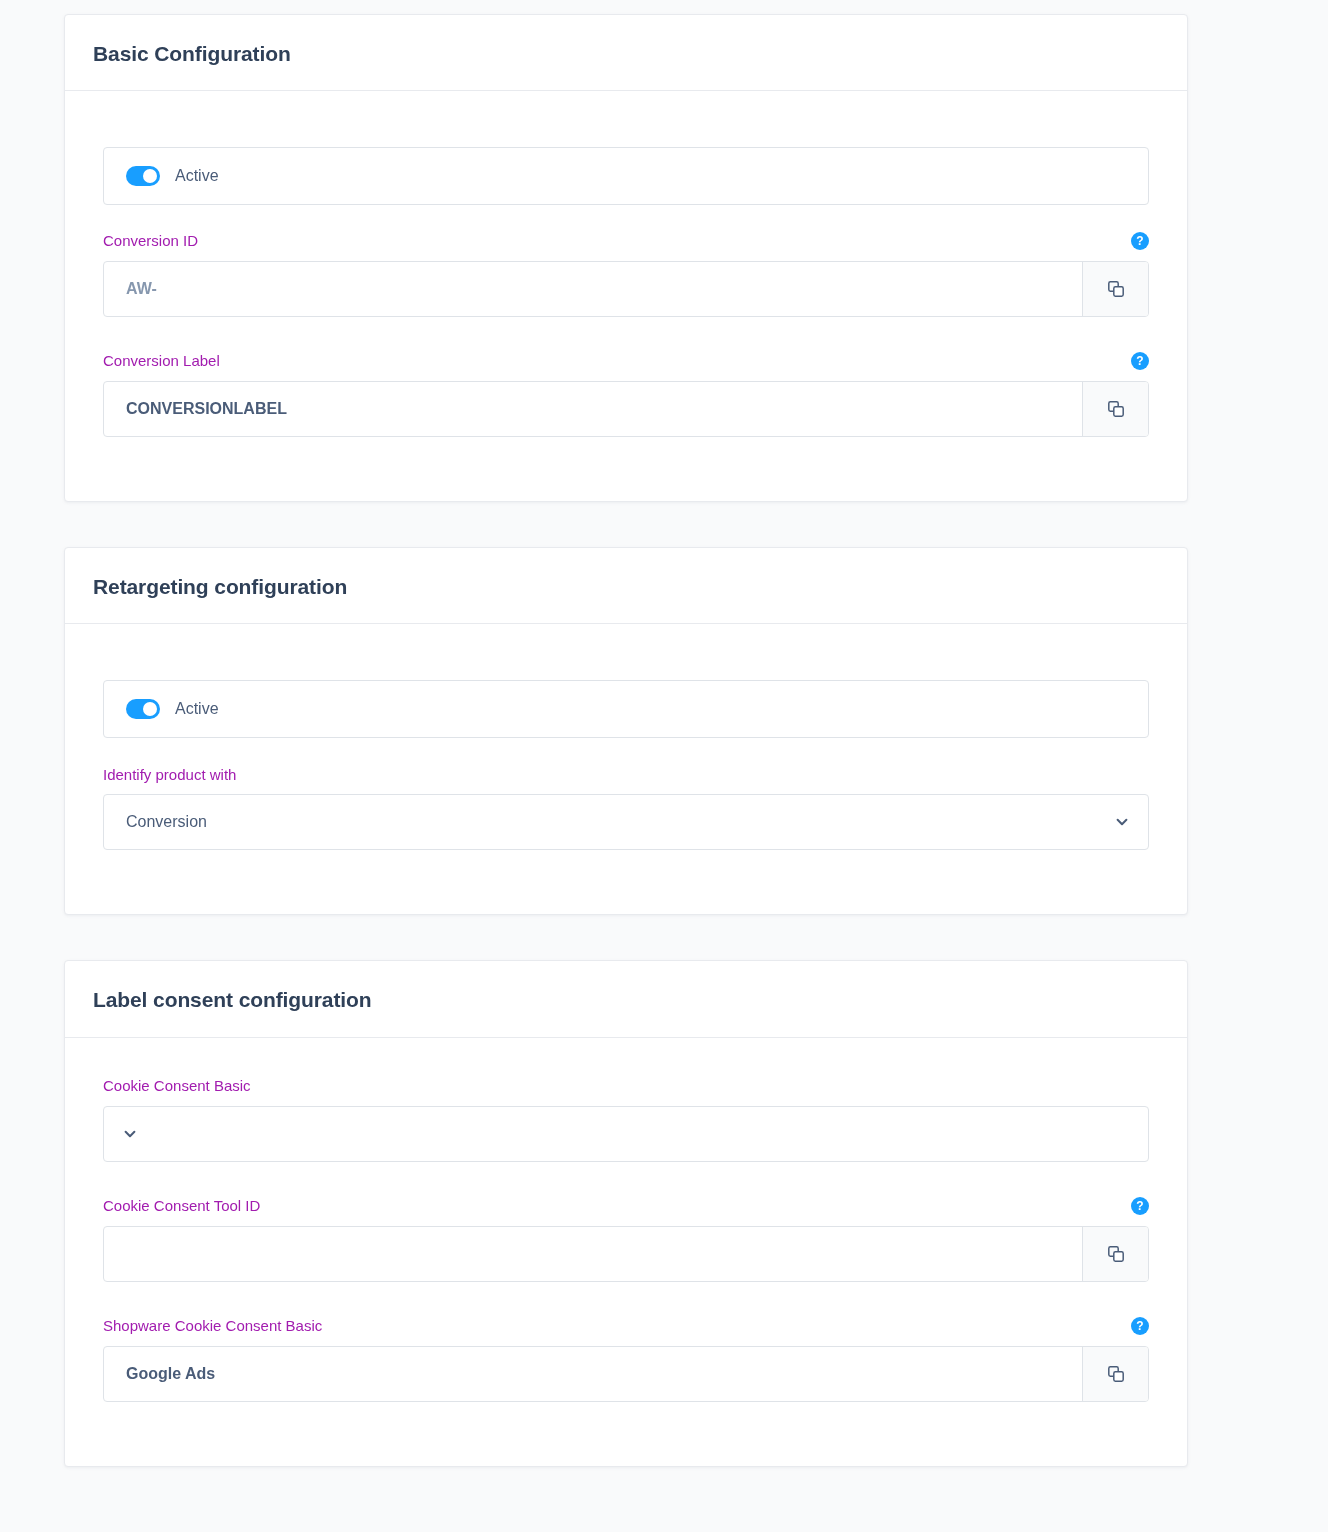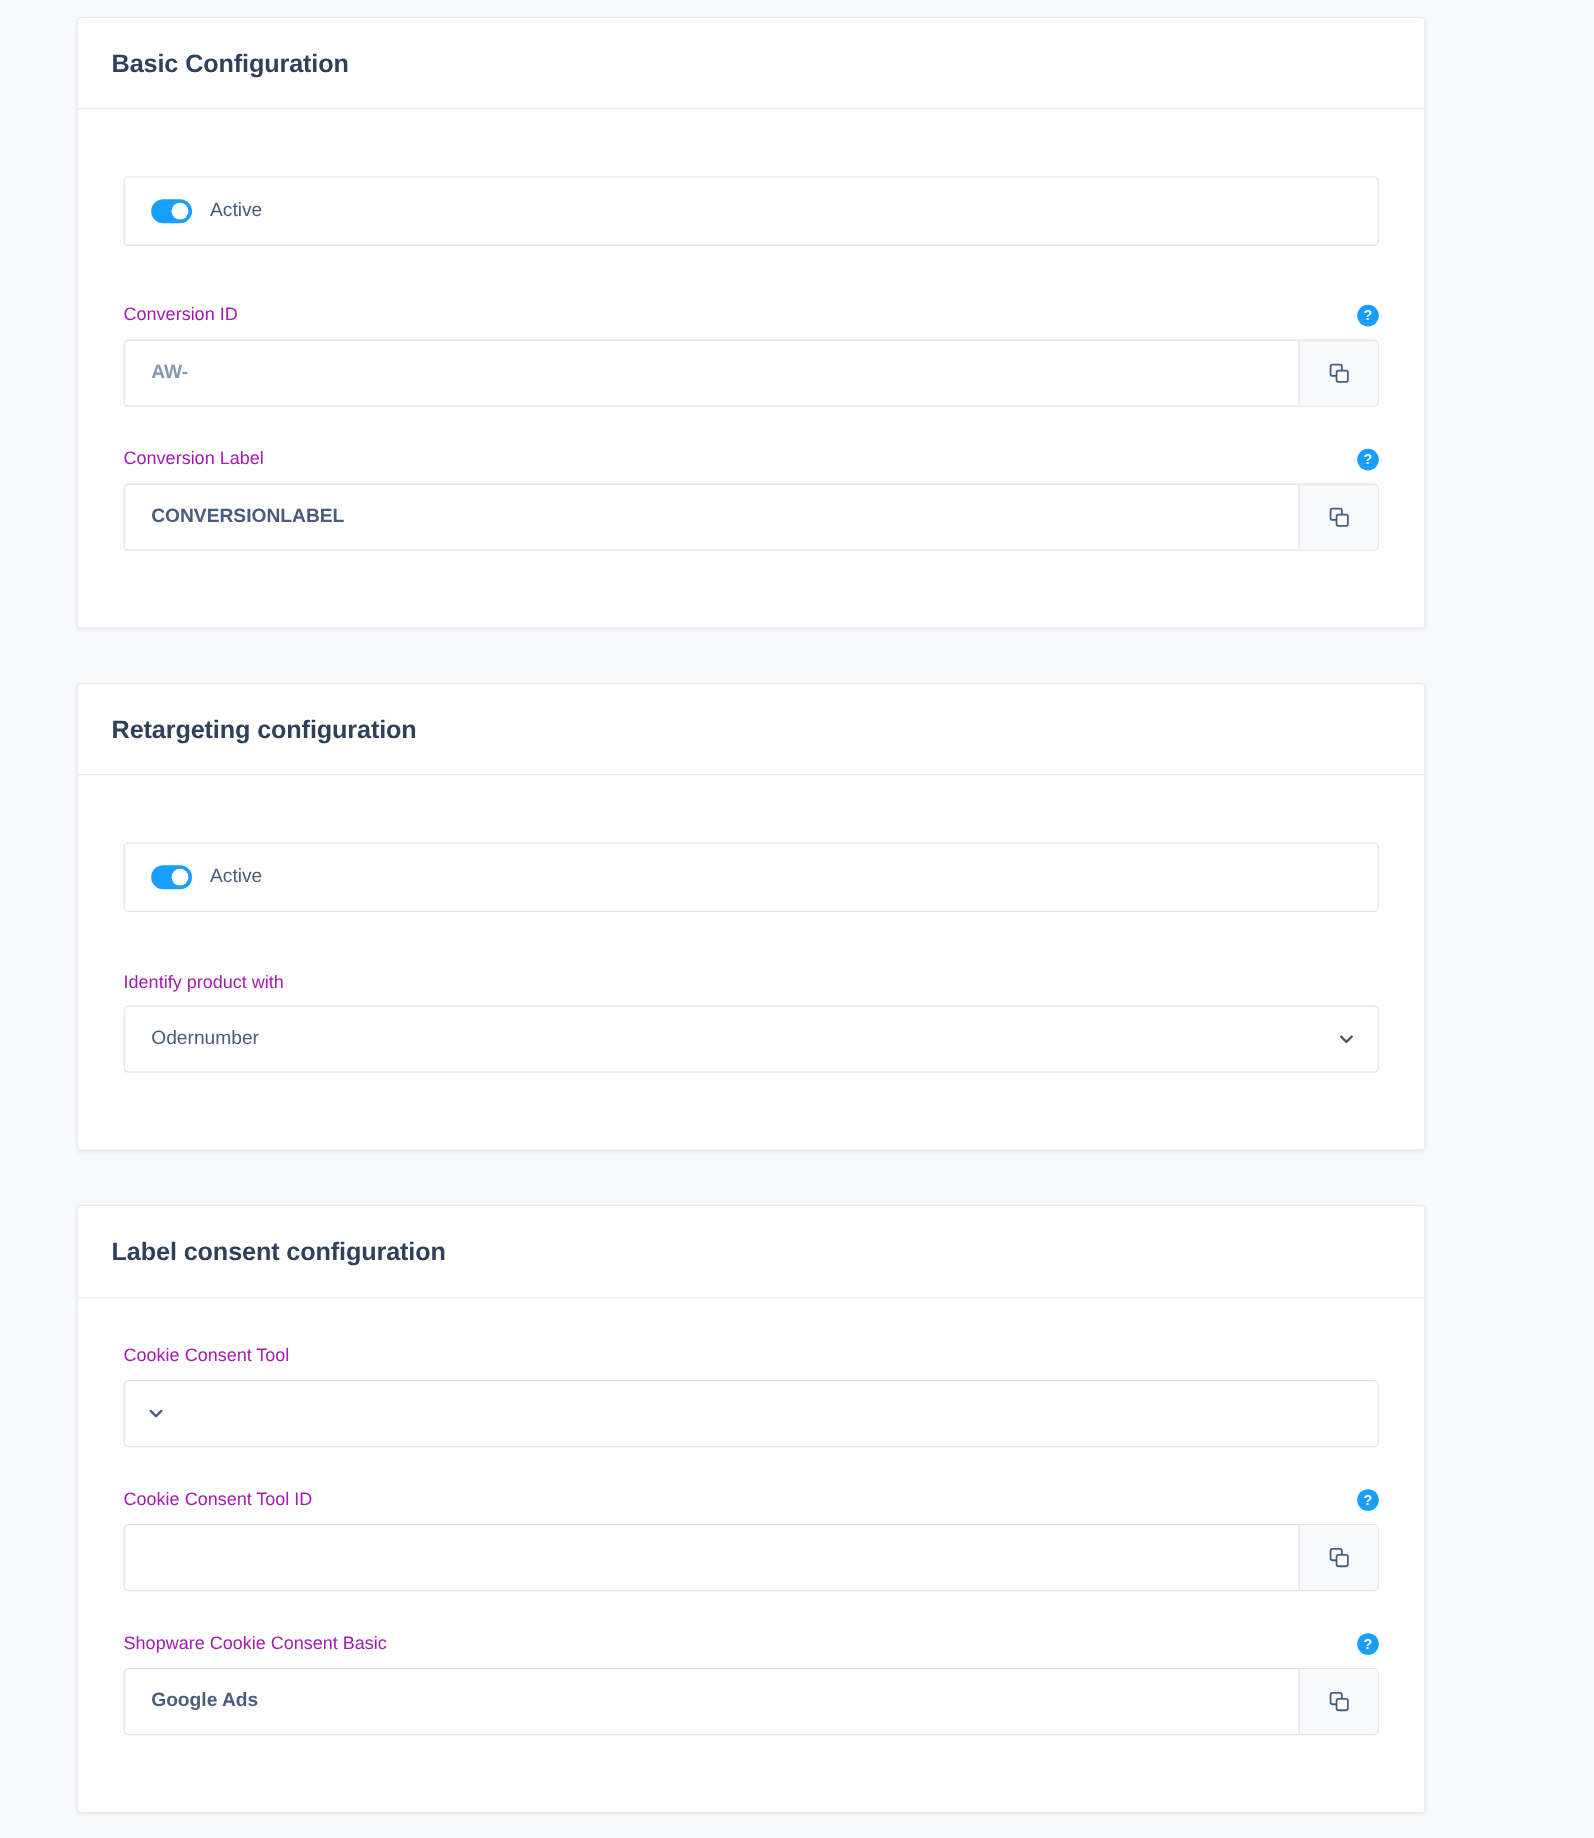--- a/index.html
+++ b/index.html
@@ -46,21 +46,21 @@
 
   
   .switch-field {
     border: 1px solid #dfe3e8;
     border-radius: 4px;
     height: 58px;
     display: flex;
     align-items: center;
     padding: 0 22px;
     background: #fff;
-    margin-bottom: 48px;
+    margin-bottom: 26px;
   }
   .switch {
     width: 34px;
     height: 20px;
     border-radius: 10px;
     background: #189eff;
     position: relative;
     flex: 0 0 auto;
     cursor: pointer;
   }
@@ -245,41 +245,41 @@
           <span class="knob"></span>
         </span>
         <span class="switch-label">Active</span>
       </div>
 
       <div class="field">
         <div class="field-label-row">
           <span class="field-label">Identify product with</span>
         </div>
         <div class="select-wrap">
-          <span class="select-value">Odernumber</span>
+          <span class="select-value">Conversion</span>
           <span class="chevron">
             <svg width="16" height="16" viewBox="0 0 16 16" fill="none" aria-hidden="true">
               <path d="M3.6 5.8L8 10.2l4.4-4.4" stroke="#4a5c78" stroke-width="2" stroke-linecap="round" stroke-linejoin="round"></path>
             </svg>
           </span>
         </div>
       </div>
 
     </div>
   </section>
 
   <section class="card">
     <div class="card-header">
       <h2 class="card-title">Label consent configuration</h2>
     </div>
     <div class="card-body" style="padding-top:38px;">
 
       <div class="field">
         <div class="field-label-row">
-          <span class="field-label">Cookie Consent Tool</span>
+          <span class="field-label">Cookie Consent Basic</span>
         </div>
         <div class="select-wrap">
           <span class="chevron">
             <svg width="16" height="16" viewBox="0 0 16 16" fill="none" aria-hidden="true">
               <path d="M3.6 5.8L8 10.2l4.4-4.4" stroke="#4a5c78" stroke-width="2" stroke-linecap="round" stroke-linejoin="round"></path>
             </svg>
           </span>
         </div>
       </div>
 

